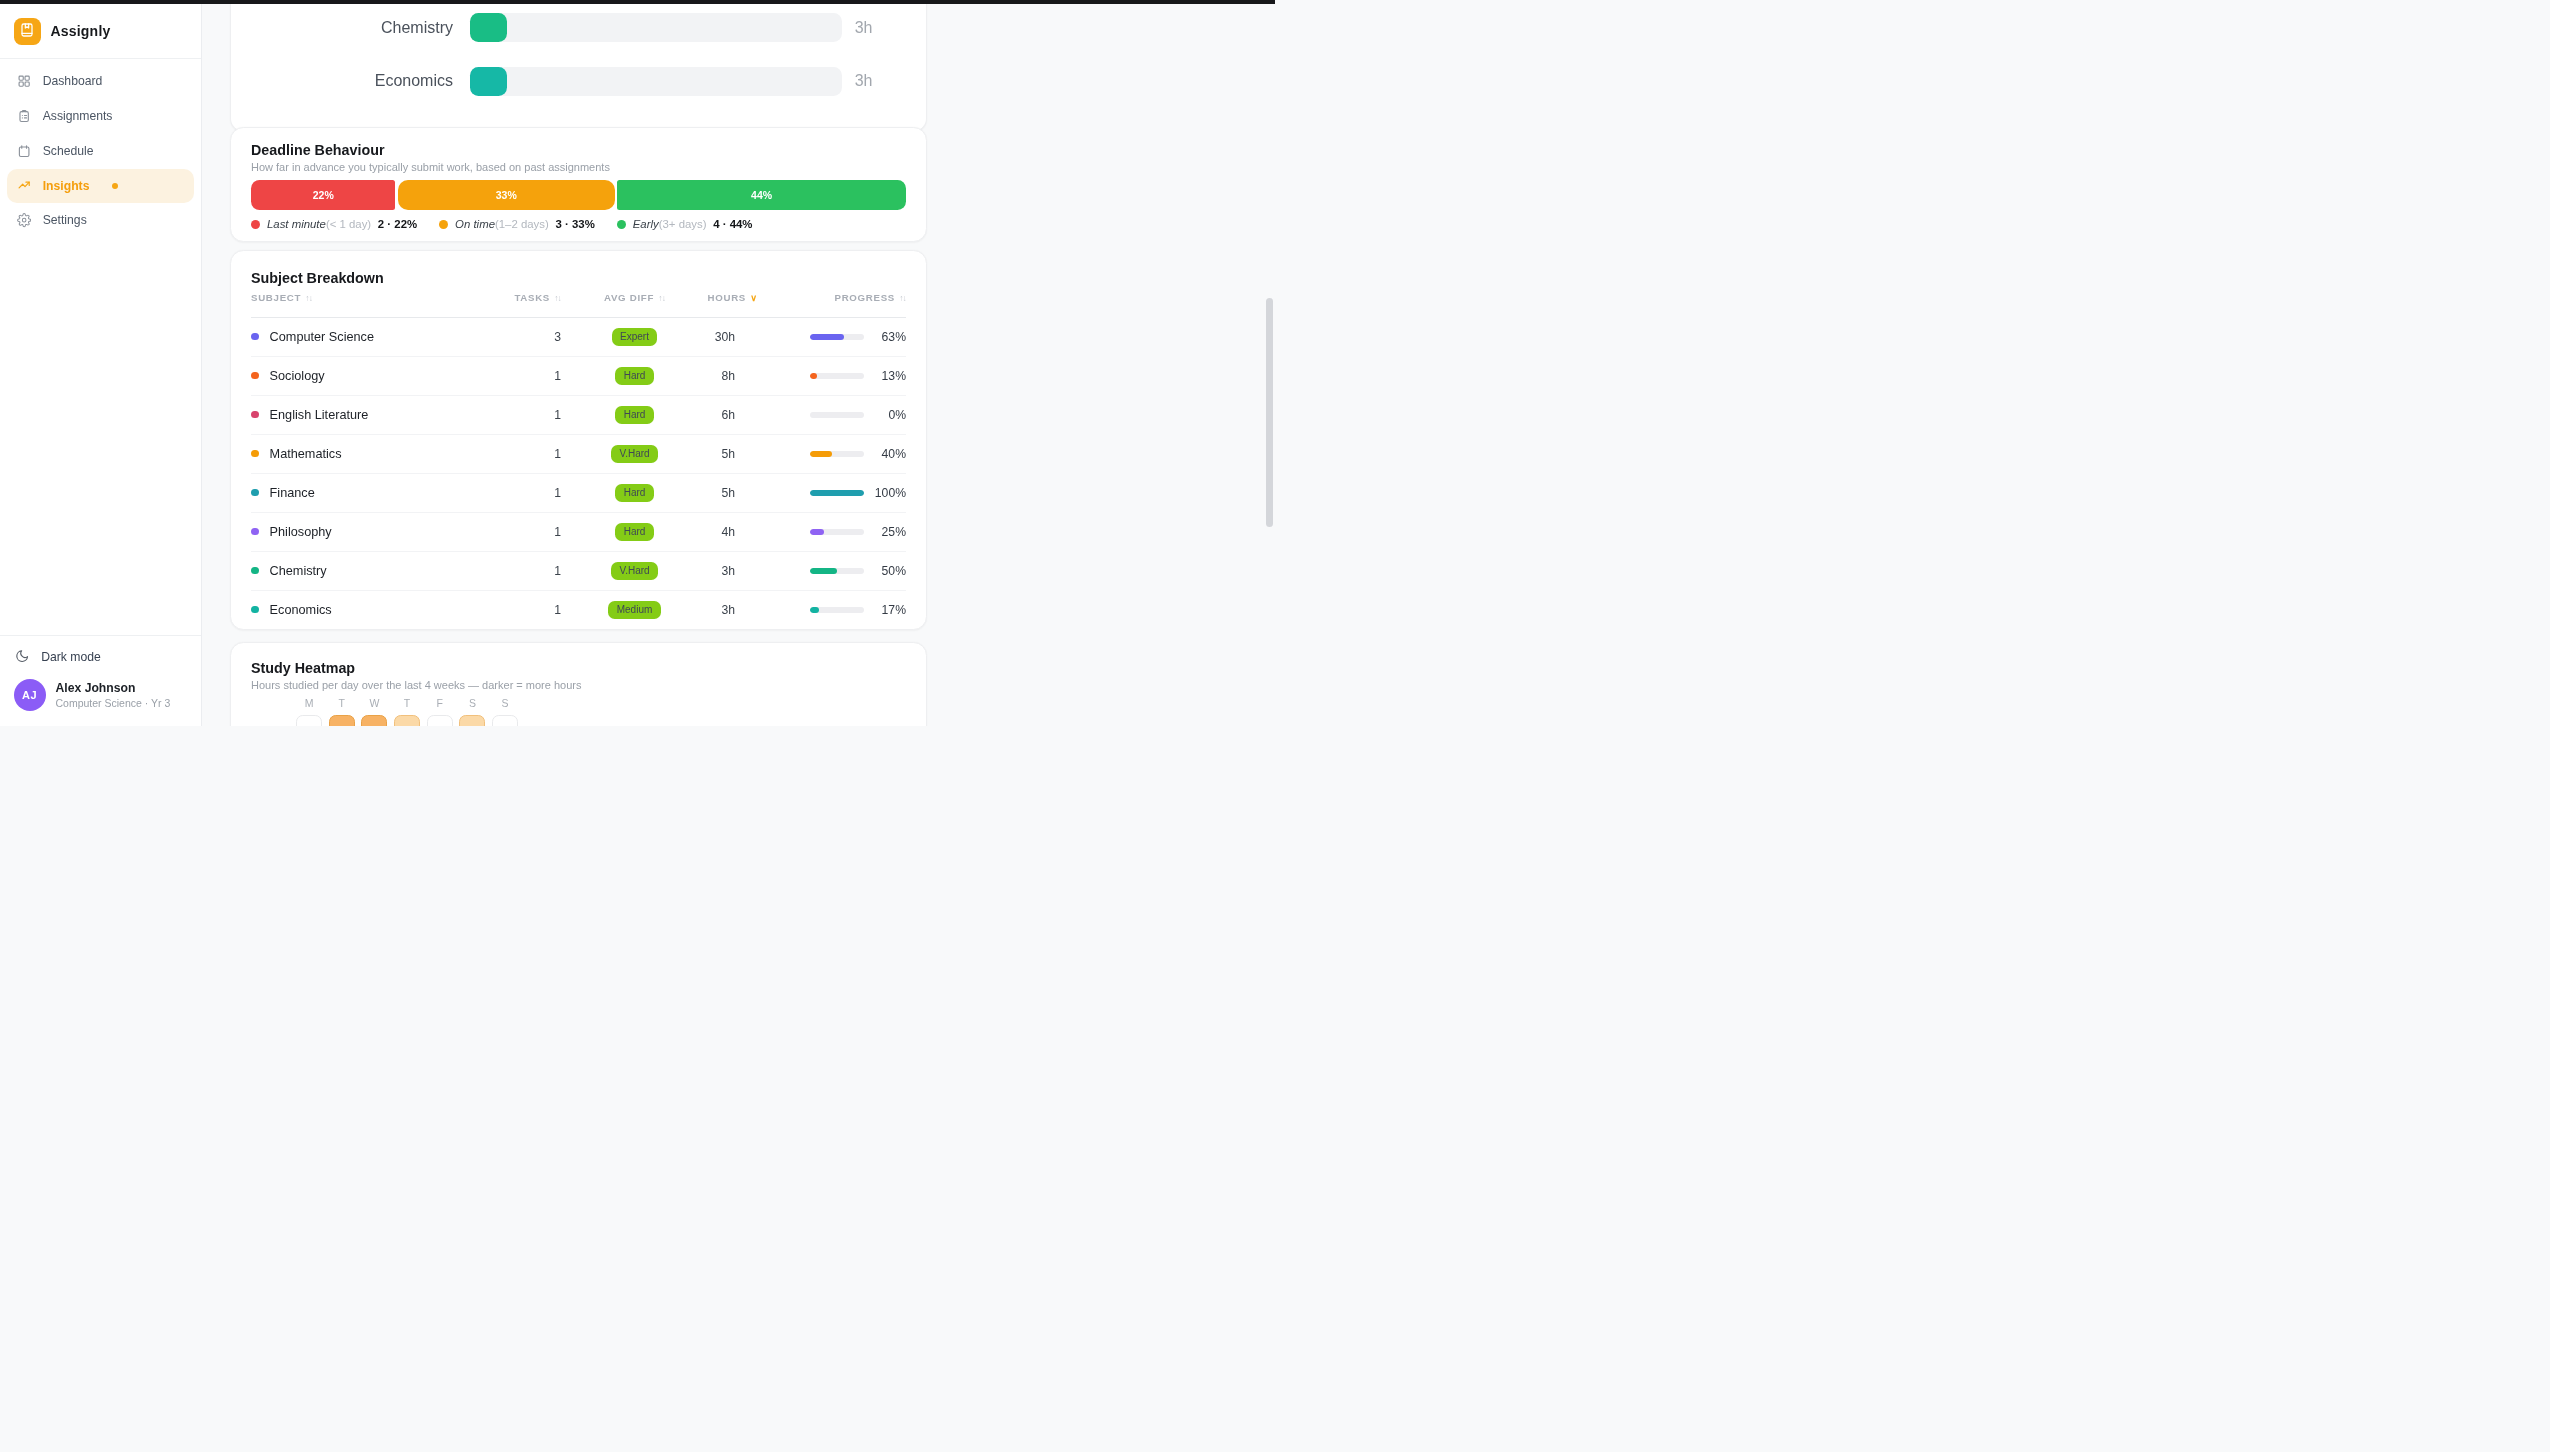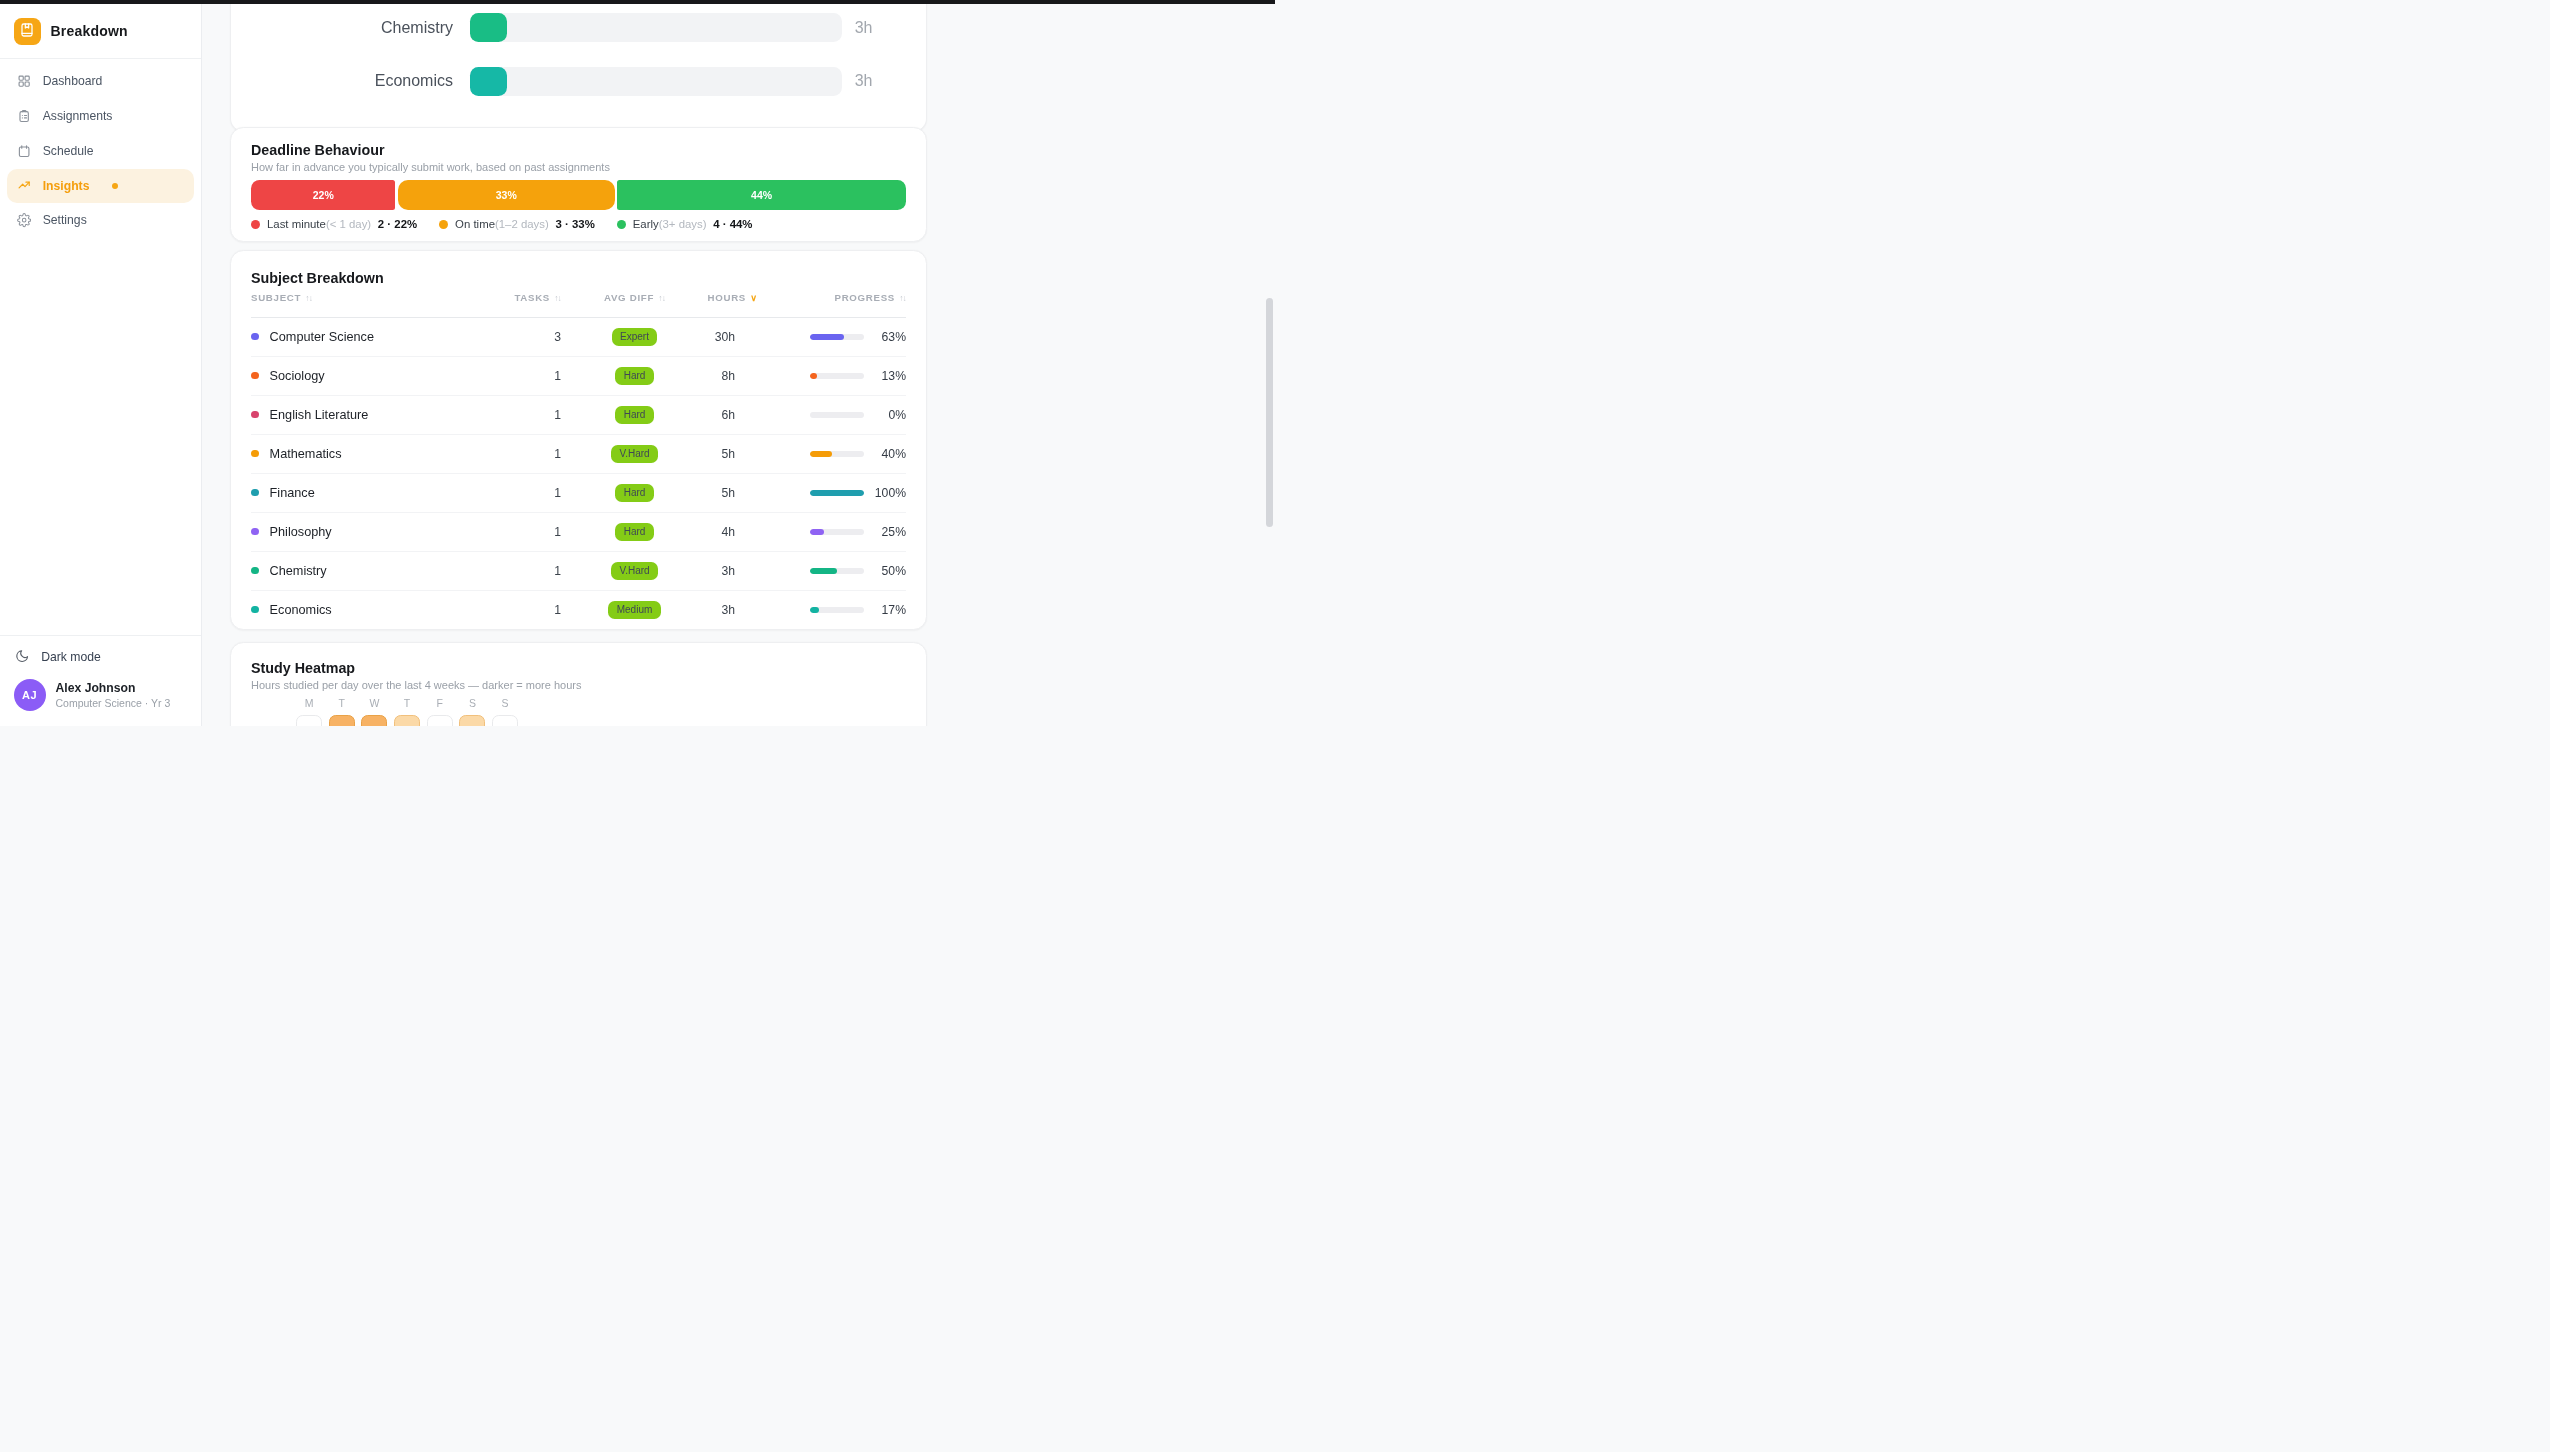--- a/index.html
+++ b/index.html
@@ -57,21 +57,21 @@
 
   
   .stackbar{display:flex;gap:2.5px;height:29.5px;margin-top:7.6px;}
   .seg{flex-grow:1;flex-basis:0;min-width:0;display:flex;align-items:center;justify-content:center;
     color:#fff;font-size:10.5px;font-weight:bold;border-radius:10px;}
   .seg.first{border-radius:8.4px 2.5px 2.5px 8.4px;}
   .seg.last{border-radius:2.5px 8.4px 8.4px 2.5px;}
   .legend{display:flex;align-items:center;gap:22px;margin-top:8.4px;}
   .litem{display:flex;align-items:center;font-size:11.4px;white-space:nowrap;}
   .ldot{width:9.3px;height:9.3px;border-radius:50%;margin-right:6.7px;flex:none;}
-  .lname{color:#3a4149;}
+  .lname{color:#3a4149;font-style:italic;}
   .lrange{color:#b3b8bf;}
   .lstat{color:#141619;font-weight:bold;margin-left:6.7px;}
 
   
   .tbl-head{display:grid;grid-template-columns:236px 84px 127px 59px 1fr;align-items:center;
     margin:3.4px 20px 0;height:17.7px;padding-bottom:10px;border-bottom:0.8px solid #e7e9ec;
     color:#a8adb5;font-size:9.7px;font-weight:bold;letter-spacing:0.7px;}
   .trow{display:grid;grid-template-columns:236px 84px 127px 59px 1fr;align-items:center;
     height:38px;margin:0 20px;border-bottom:0.8px solid #f2f3f5;font-size:12.2px;color:#3c434c;}
   .trow.last{border-bottom:none;}
@@ -112,21 +112,21 @@
   <div class="side-header">
     <div class="logo">
       <span>
         <svg width="16" height="16" viewBox="0 0 24 24" fill="none" stroke="#ffffff" stroke-width="1.9" stroke-linecap="round" stroke-linejoin="round">
           <rect x="4.5" y="3" width="15" height="18" rx="2.5"></rect>
           <path d="M9.5 3v6l2.5-1.8L14.5 9V3"></path>
           <path d="M4.5 17h15"></path>
         </svg>
       </span>
     </div>
-    <div class="brand">Breakdown</div>
+    <div class="brand">Assignly</div>
   </div>
 
   <nav class="side-nav">
     <div class="nav-item">
       <span class="nicon">
         <svg width="14.3" height="14.3" viewBox="0 0 24 24" fill="none" stroke="currentColor" stroke-width="1.9" stroke-linecap="round" stroke-linejoin="round">
           <rect x="3.5" y="3.5" width="7" height="7" rx="1.5"></rect>
             <rect x="13.5" y="3.5" width="7" height="7" rx="1.5"></rect>
           <rect x="3.5" y="13.5" width="7" height="7" rx="1.5"></rect>
             <rect x="13.5" y="13.5" width="7" height="7" rx="1.5"></rect>

